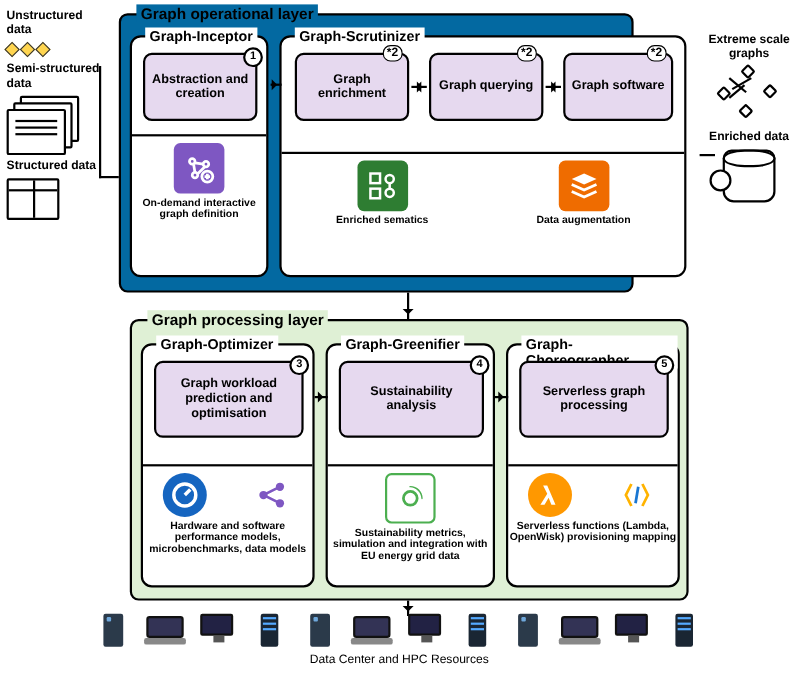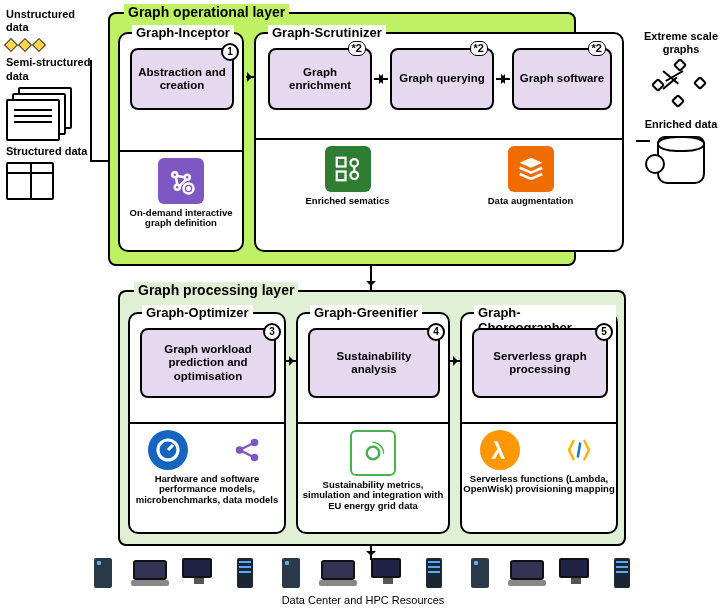--- a/index.html
+++ b/index.html
@@ -18,21 +18,21 @@
 .right-col{position:absolute;right:6px;top:30px;width:78px;text-align:center}
 .rc-label{font-weight:700;font-size:11px;line-height:1.2;margin-bottom:4px}
 .graph-ic{width:56px;height:48px;margin:4px auto 10px;position:relative}
 .node{position:absolute;width:10px;height:10px;border:2px solid #000;background:#fff;border-radius:2px;transform:rotate(45deg)}
 .graph-ic .line{position:absolute;background:#000;height:2px;transform-origin:left center}
 .db-ic{width:48px;height:48px;margin:0 auto;border:2px solid #000;border-radius:8px 8px 10px 10px;position:relative;background:#fff}
 .db-ic::before{content:"";position:absolute;top:-2px;left:-2px;right:-2px;height:12px;border:2px solid #000;border-radius:50%/60%;background:#fff}
 .db-ic .gear{position:absolute;left:-14px;top:16px;width:20px;height:20px;border:2px solid #000;border-radius:50%;background:#fff}
 .layer{position:absolute;border:2px solid #000;border-radius:8px;padding:6px 8px 8px}
 .layer-title{font-weight:700;font-size:14px;position:absolute;top:-10px;left:14px;background:inherit;padding:0 4px}
-.op-layer{left:108px;top:12px;width:468px;height:254px;background:#bef264}
+.op-layer{left:108px;top:12px;width:468px;height:254px;background:#0369a1}
 .proc-layer{left:118px;top:290px;width:508px;height:256px;background:#dff0d5}
 .module{position:absolute;border:2px solid #000;border-radius:10px;background:#fff}
 .mod-title{font-weight:700;font-size:13px;position:absolute;top:-9px;left:12px;background:#fff;padding:0 4px}
 .box{position:absolute;border:2px solid #000;border-radius:8px;background:#e6d9ef;text-align:center;font-weight:700;font-size:11.5px;display:flex;align-items:center;justify-content:center;padding:4px;line-height:1.15}
 .badge{position:absolute;top:-7px;right:-7px;width:18px;height:18px;border:2px solid #000;border-radius:50%;background:#fff;font-size:10px;font-weight:700;display:flex;align-items:center;justify-content:center}
 .badge2{position:absolute;top:-9px;right:4px;font-size:11px;font-weight:700;background:#fff;padding:0 3px;border:1px solid #000;border-radius:7px}
 .icon-row{position:absolute;border-top:2px solid #000;left:0;right:0;display:flex;justify-content:space-around;align-items:flex-start;padding-top:6px}
 .icon-cell{text-align:center;width:100%;font-size:9.5px;font-weight:700;line-height:1.1}
 .icon-cell .ic{width:46px;height:46px;margin:0 auto 4px;border-radius:6px;display:flex;align-items:center;justify-content:center}
 .purple{background:#7e57c2}.green{background:#2e7d32}.orange{background:#ef6c00}
@@ -98,21 +98,21 @@
 
 <div class="layer op-layer">
   <div class="layer-title">Graph operational layer</div>
 
   <div class="module" style="left:8px;top:18px;width:126px;height:220px">
     <div class="mod-title">Graph-Inceptor</div>
     <div class="box" style="left:10px;top:14px;width:104px;height:62px">
       <span>Abstraction and creation</span>
       <div class="badge">1</div>
     </div>
-    <div class="icon-row" style="top:116px;bottom:0">
+    <div class="icon-row" style="top:88px;bottom:0">
       <div class="icon-cell">
         <div class="ic purple">
             <svg viewBox="0 0 24 24" fill="none" stroke="#fff" stroke-width="2">
               <circle cx="7" cy="7" r="2"></circle>
               <circle cx="17" cy="9" r="2"></circle>
               <circle cx="9" cy="17" r="2"></circle>
               <path d="M9 8l6 1M8 9l1 6M16 11l-5 5"></path>
               <circle cx="18" cy="18" r="4"></circle>
               <path d="M18 16v4M16 18h4"></path>
             </svg>

